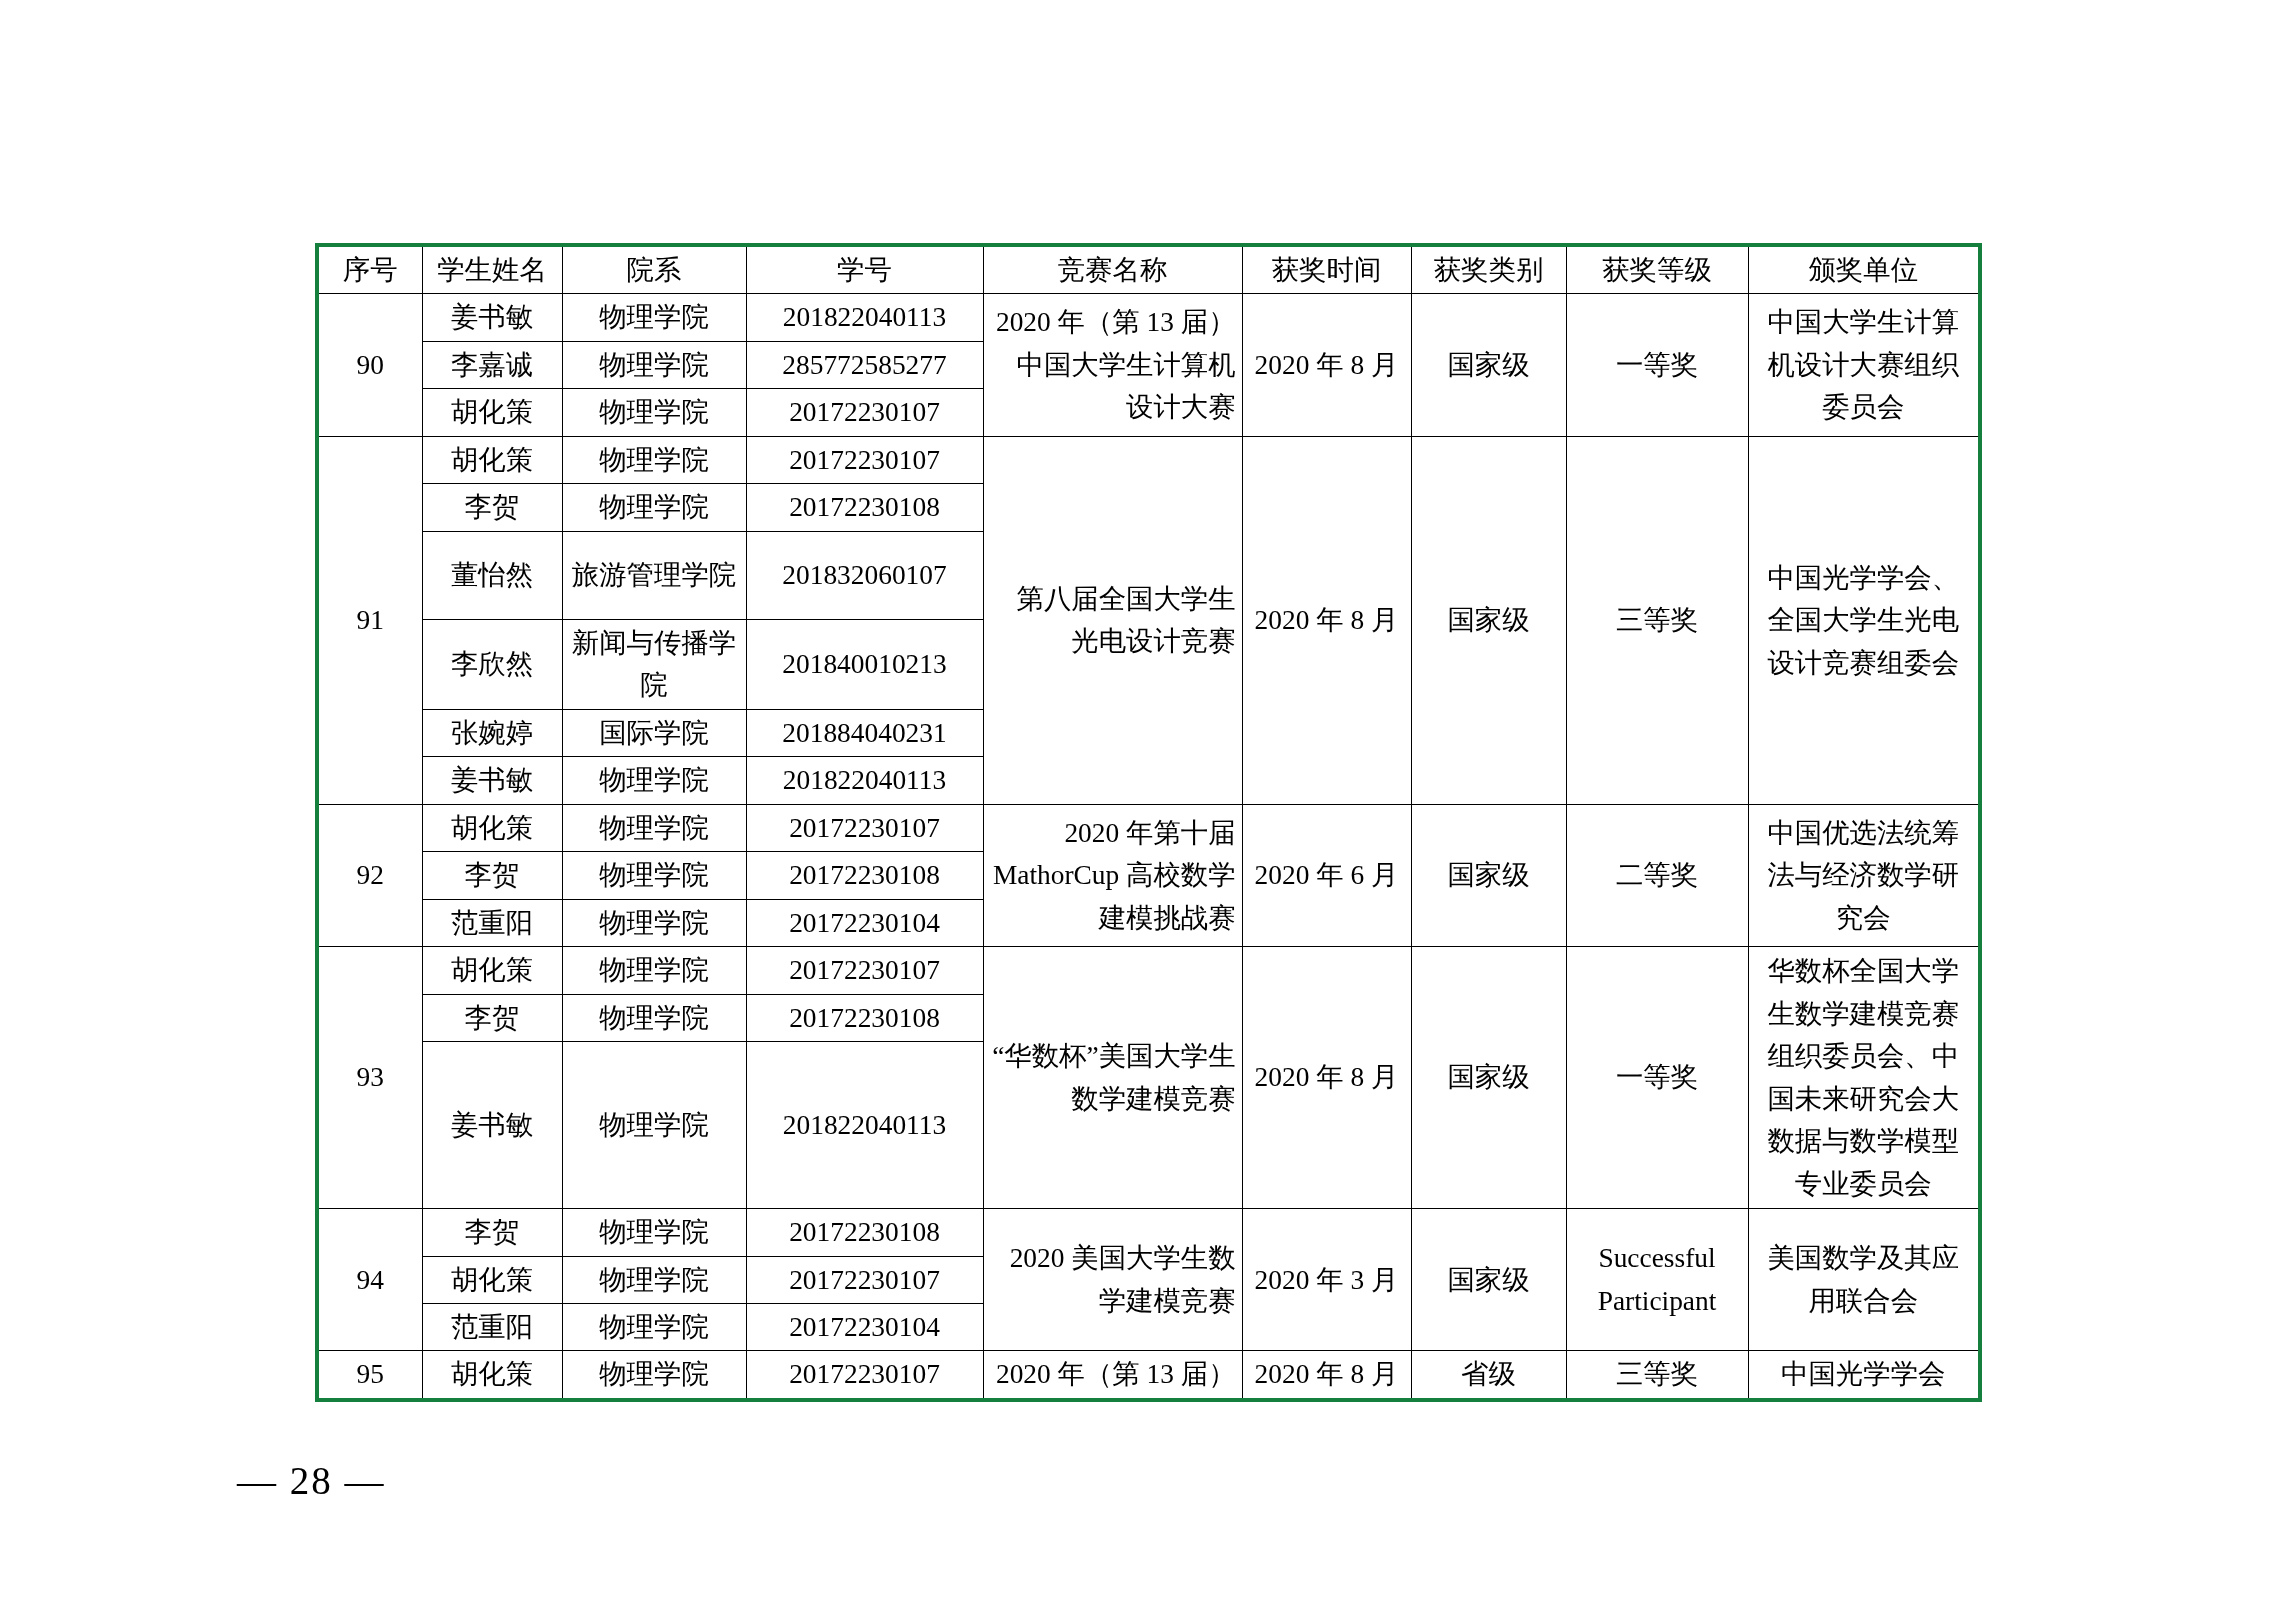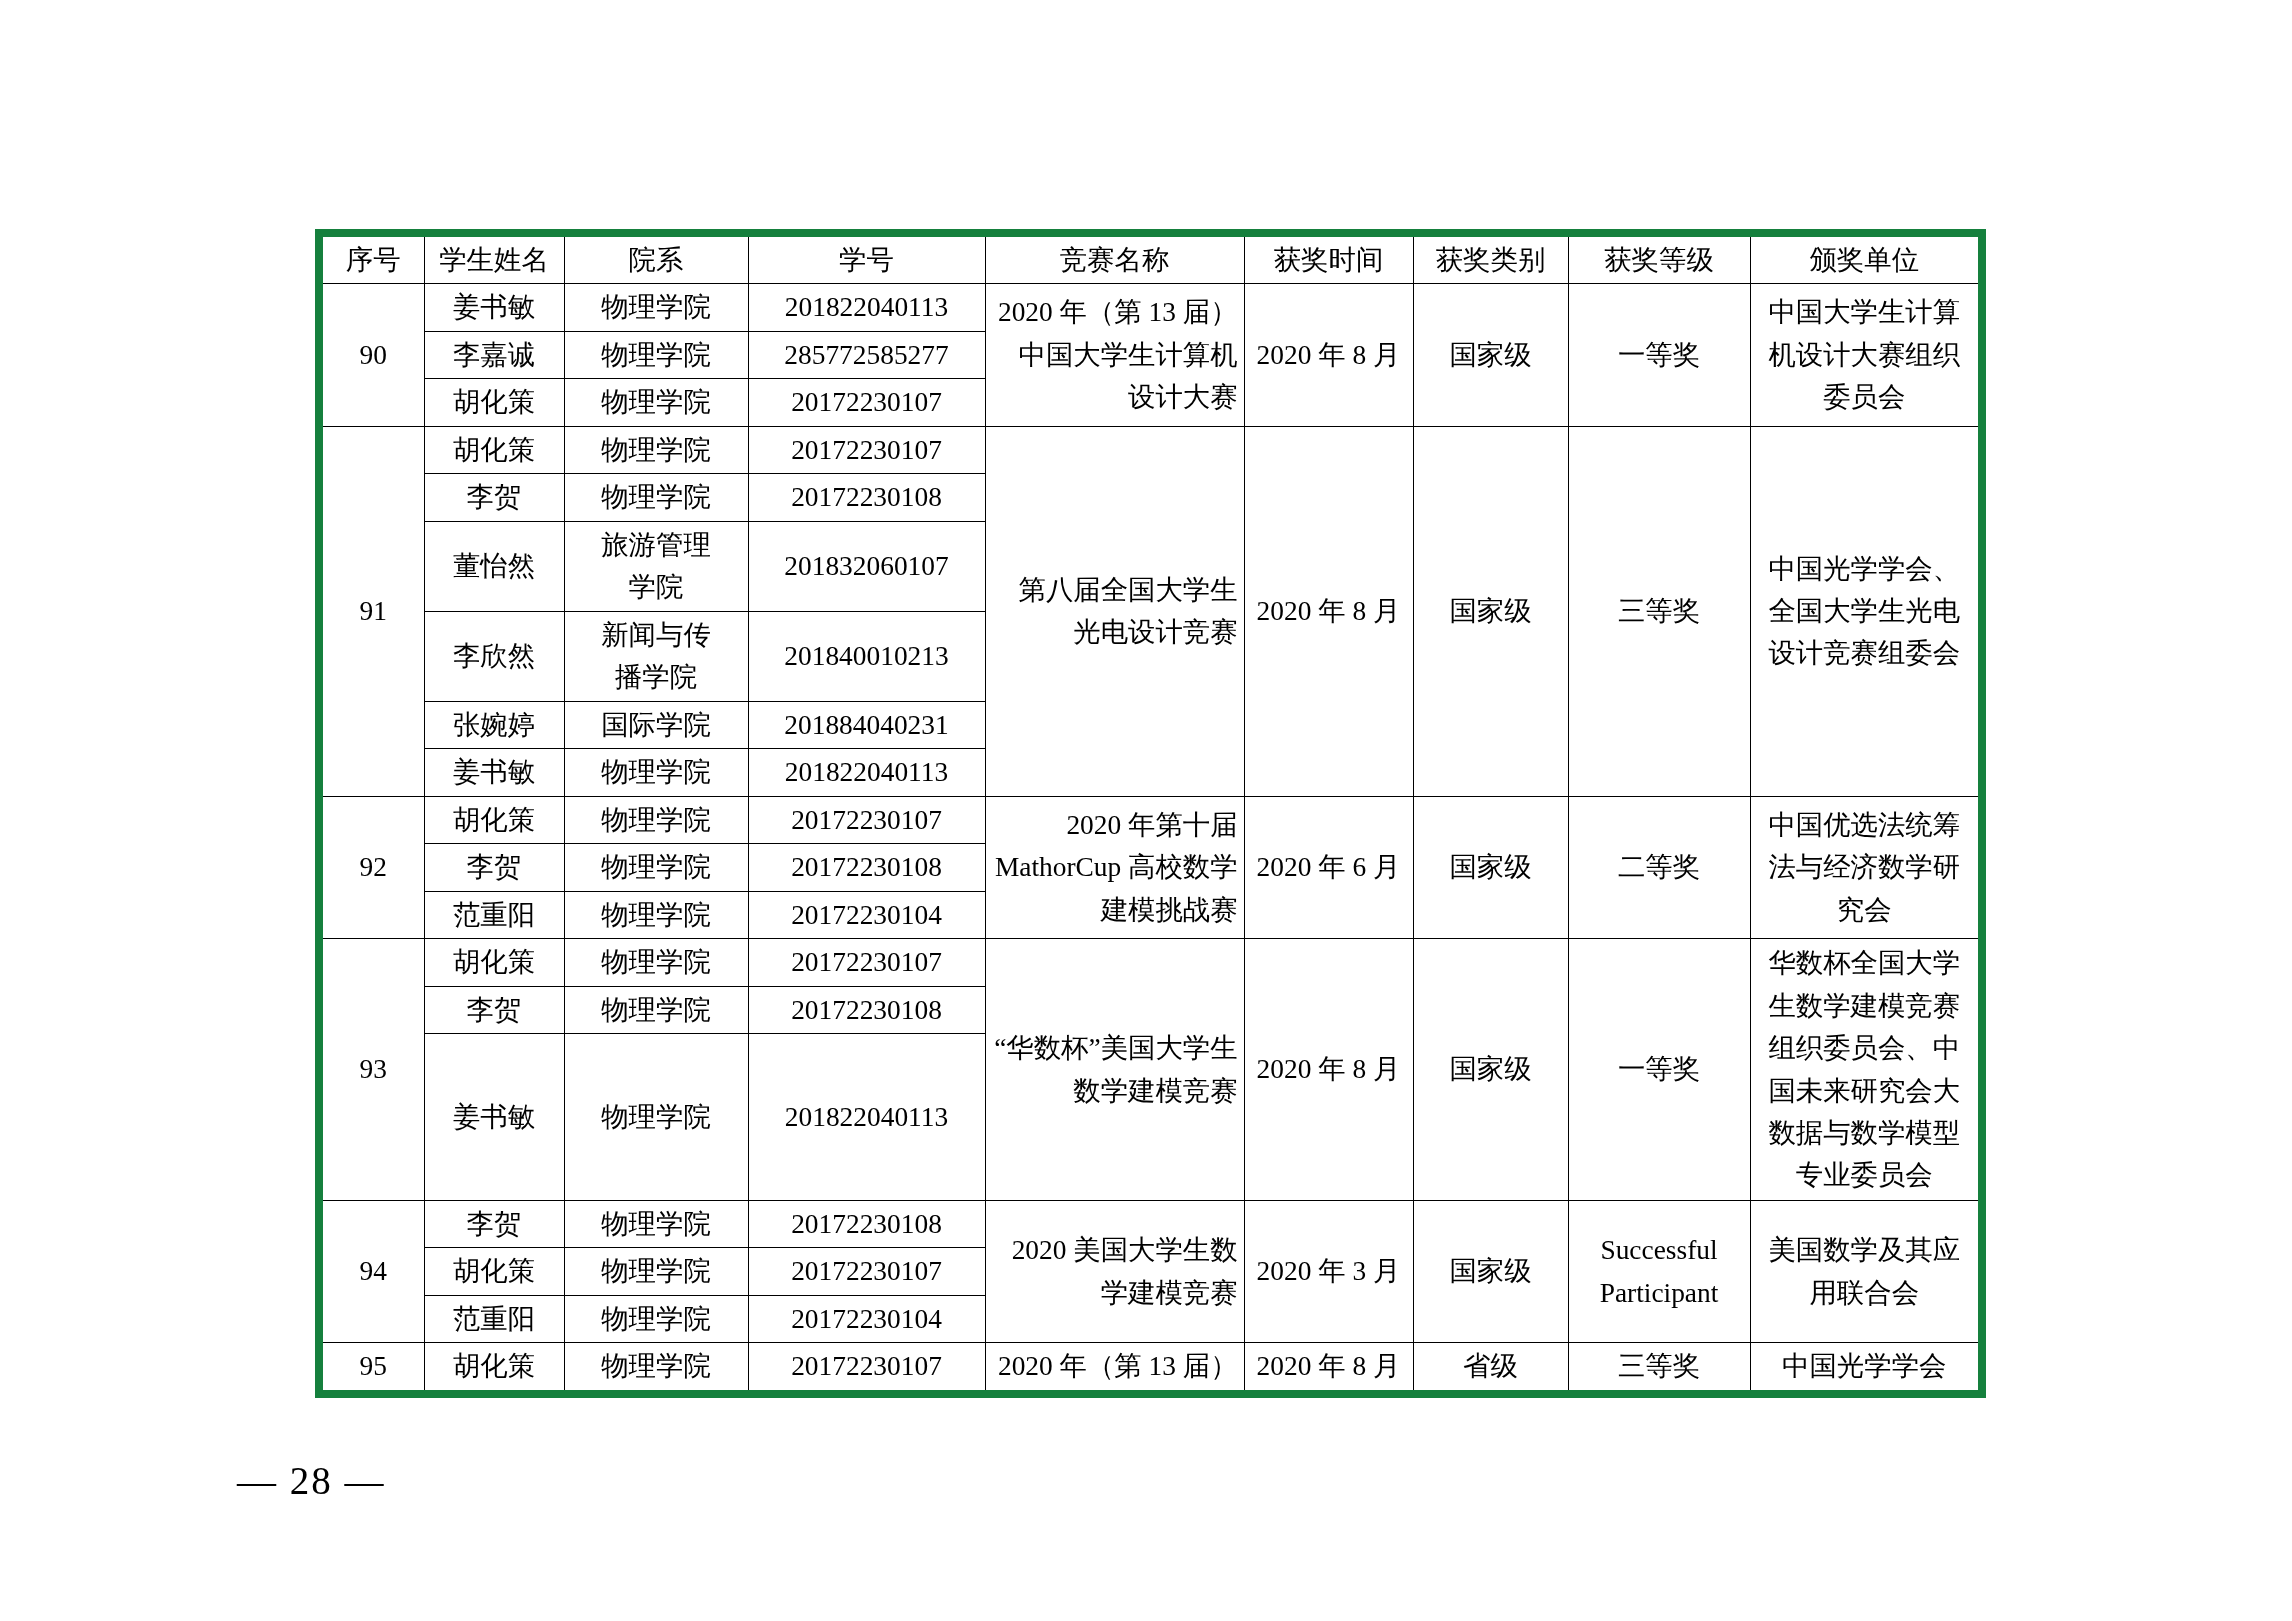--- a/index.html
+++ b/index.html
@@ -12,38 +12,38 @@
   .page {
     position: relative;
     width: 2293px;
     height: 1621px;
     background: #ffffff;
     overflow: hidden;
   }
   table.awards {
     position: absolute;
     left: 315px;
-    top: 229px;
+    top: 243px;
     width: 1663px;
     border-collapse: collapse;
     table-layout: fixed;
-    border: 8px solid #15803d;
+    border: 4px solid #15803d;
   }
   th, td {
     border: 1px solid #000;
     text-align: center;
     vertical-align: middle;
     font-size: 27.4px;
     line-height: 1.55;
     font-weight: normal;
     padding: 2px 9.8px;
     overflow: hidden;
   }
   thead tr { height: 44px; }
-  td.c2 { padding: 2px 29px; }
+  td.c2 { padding: 2px 9px; }
   td.c4 { padding: 2px 5.9px; text-align: right; }
   td.c8 { padding: 2px 11.8px; font-family: Liberation Serif, serif; }
   .page-number {
     position: absolute;
     left: 237px;
     top: 1458px;
     font-size: 39px;
     letter-spacing: 2px;
     white-space: nowrap;
   }

